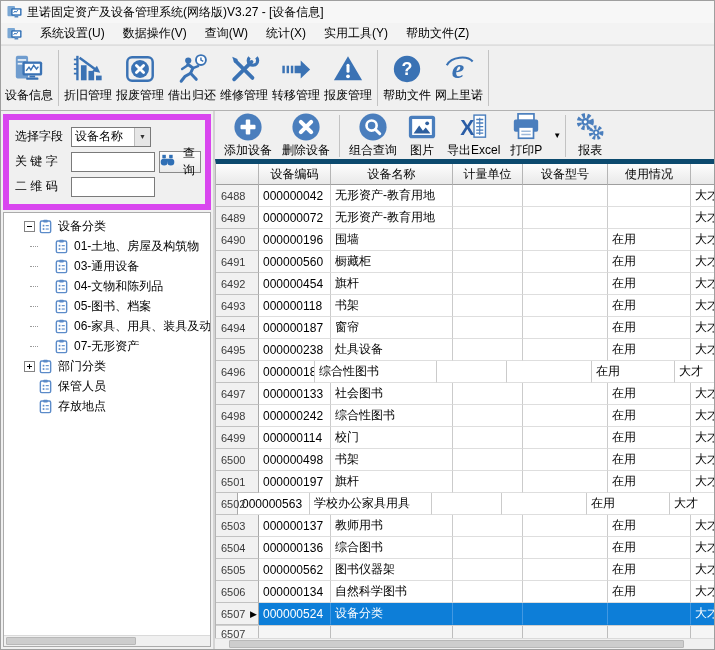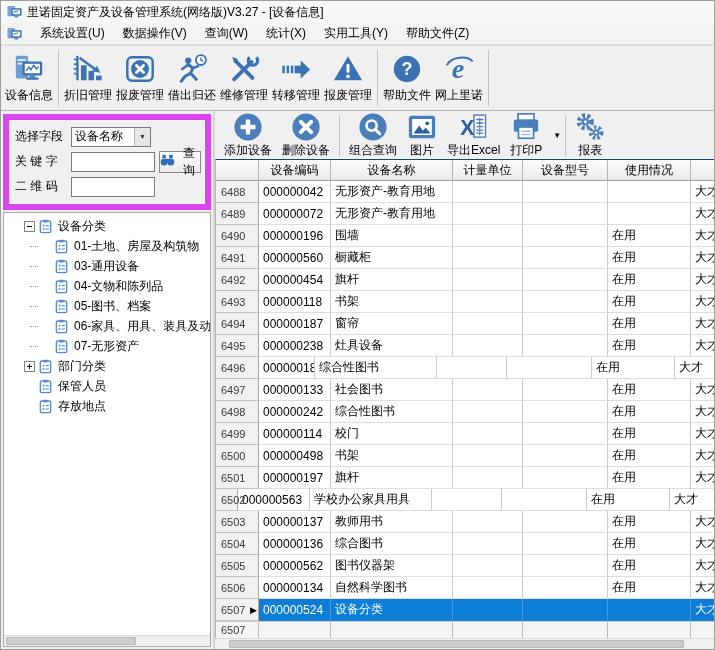--- a/index.html
+++ b/index.html
@@ -52,21 +52,21 @@
   .right { flex:1; min-width:0; display:flex; flex-direction:column; background:#f0f0f0; overflow:hidden; }
   .toolbar2 { height:48px; display:flex; align-items:center; padding:1px 2px 0 4px; flex:0 0 auto; overflow:hidden; }
   .tb2-btn { height:46px; padding:0 5px; display:flex; flex-direction:column; align-items:center; justify-content:center; cursor:default; position:relative; }
   .tb2-btn .icon { width:30px; height:30px; display:flex; align-items:center; justify-content:center; }
   .tb2-label { font-size:12px; white-space:nowrap; }
   .tb2-sep { width:1px; height:42px; background:#c3c3c3; margin:0 4px; flex:0 0 auto; }
   .dd-arrow { font-size:8px; color:#000; margin-left:6px; align-self:center; }
   .tb2-group { display:flex; align-items:center; }
 
   
-  .grid { flex:1; display:flex; flex-direction:column; background:#fff; border-top:1px solid #0c4a6e; border-left:1px solid #b5b5b5; min-height:0; overflow:hidden; }
+  .grid { flex:1; display:flex; flex-direction:column; background:#fff; border-top:5px solid #0c4a6e; border-left:1px solid #b5b5b5; min-height:0; overflow:hidden; }
   .grid-header { display:flex; height:21px; flex:0 0 auto; }
   .gh-cell { background:linear-gradient(#fdfdfd,#e9e9e9); border-right:1px solid #b5b5b5; border-bottom:1px solid #9e9e9e; display:flex; align-items:center; justify-content:center; font-size:12px; flex:0 0 auto; overflow:hidden; white-space:nowrap; }
   .grid-body { flex:0 0 auto; }
   .grid-row { display:flex; height:22px; }
   .rn-cell { background:#f1f1f1; border-right:1px solid #a9a9a9; border-bottom:1px solid #c2c2c2; font-size:11px; color:#3a3a3a; display:flex; align-items:center; padding-left:5px; flex:0 0 auto; position:relative; }
   .rn-marker { position:absolute; right:1px; font-size:9px; color:#000; }
   .gd-cell { border-right:1px solid #cbcbcb; border-bottom:1px solid #dedede; font-size:12px; display:flex; align-items:center; padding-left:4px; flex:0 0 auto; overflow:hidden; white-space:nowrap; background:#fff; }
   .grid-row.selected .gd-cell { background:#0d7ed8; color:#fff; border-right-color:#4298e2; border-bottom-color:#0d7ed8; }
   .grid-filler { flex:1; background:#fff; }
   .grid-footer { display:flex; height:18px; flex:0 0 auto; border-top:1px solid #cfcfcf; }

